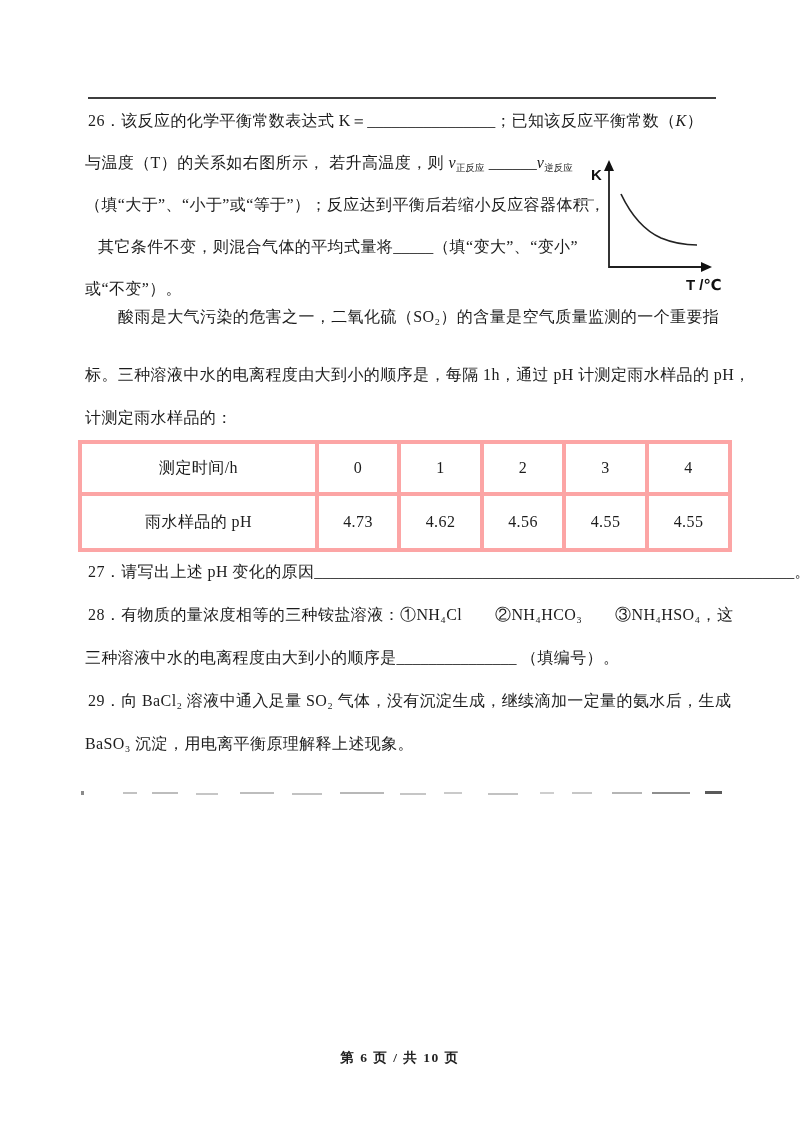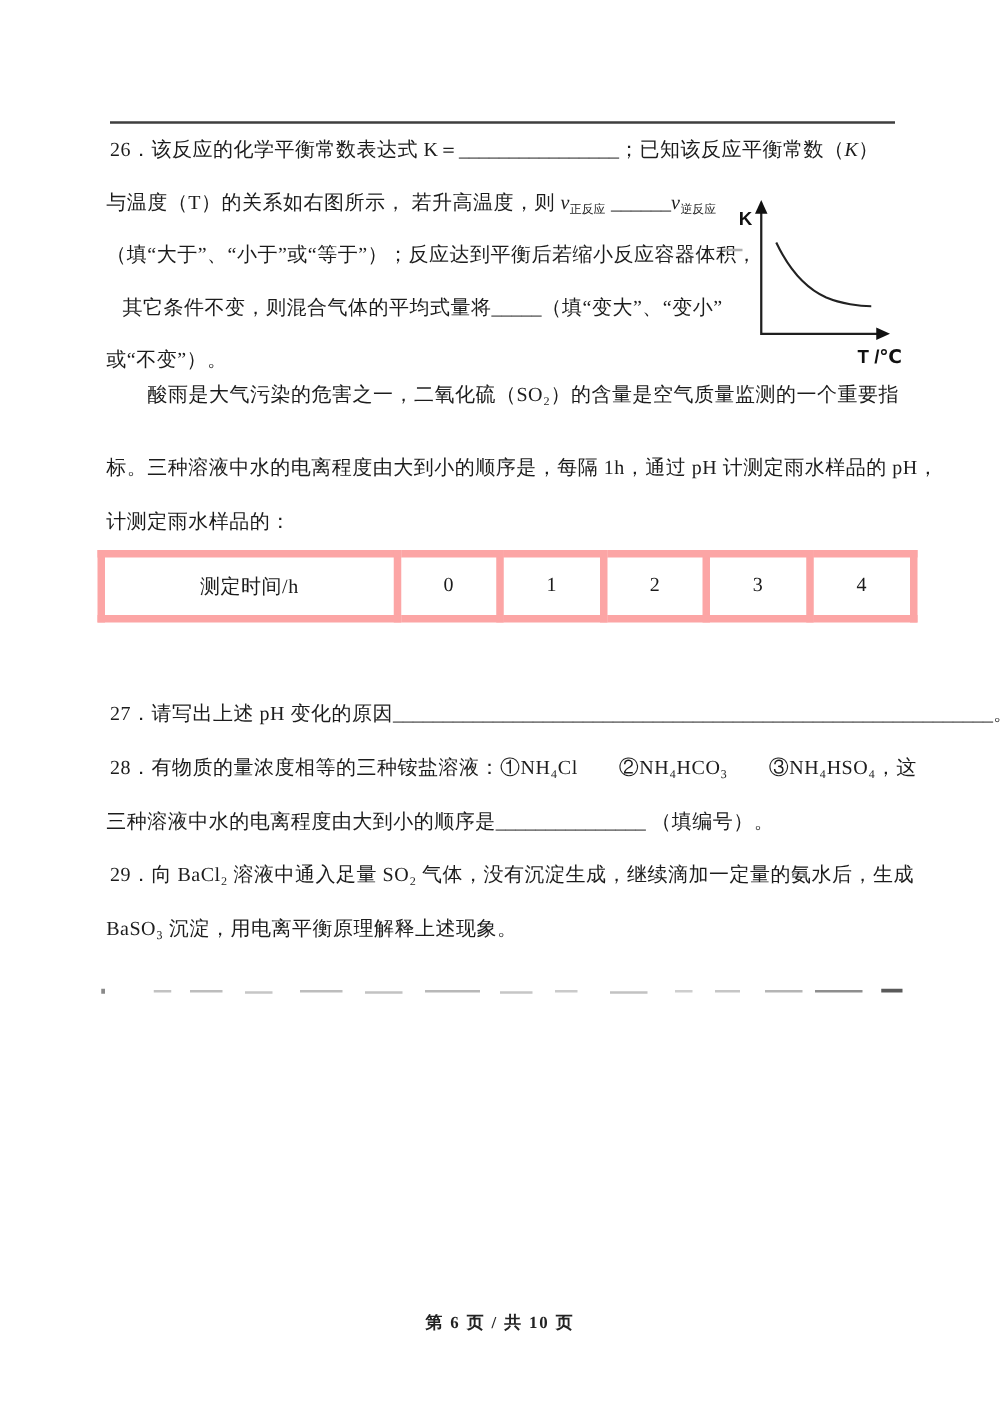--- a/index.html
+++ b/index.html
@@ -20,21 +20,21 @@
   .graph { position:absolute; left:583px; top:158px; }
   .graph-line { stroke:#1f1f1f; stroke-width:1.8; fill:none; }
   .graph-curve { stroke:#222; stroke-width:1.7; fill:none; }
   .graph-arrow { fill:#111; }
   .graph-text { font-family:"Liberation Sans","DejaVu Sans",sans-serif; font-weight:600; fill:#111; }
   table.ph-table {
     position:absolute; left:78px; top:440px;
     border-collapse:collapse; table-layout:fixed;
   }
   table.ph-table td {
-    border:6px solid #fca5a5; text-align:center; vertical-align:middle;
+    border:4px solid #fca5a5; text-align:center; vertical-align:middle;
     font-size:16px; padding:0; letter-spacing:0.4px;
   }
   .footer {
     position:absolute; left:0; top:1049px; width:800px; text-align:center;
     font-size:13.5px; font-weight:bold; letter-spacing:1.5px; color:#222;
   }
   .dash { position:absolute; height:2px; }
   .artifact { position:absolute; }
 </style>
 </head>
@@ -77,20 +77,28 @@
   </colgroup>
   <tbody>
       <tr style="height:52px">
     <td>测定时间/h</td>
     <td>0</td>
     <td>1</td>
     <td>2</td>
     <td>3</td>
     <td>4</td>
   </tr>
+  <tr style="height:56px">
+    <td>雨水样品的 pH</td>
+    <td>4.73</td>
+    <td>4.62</td>
+    <td>4.56</td>
+    <td>4.55</td>
+    <td>4.55</td>
+  </tr>
 </tbody>
   </table>
 
 <div class="line" style="left:88px; top:561px;"><span>27．请写出上述 pH 变化的原因</span><span class="blank">____________________________________________________________</span><span>。</span></div>
 
 <div class="line" style="left:88px; top:604px;">28．有物质的量浓度相等的三种铵盐溶液：①NH₄Cl　　②NH₄HCO₃　　③NH₄HSO₄，这</div>
 <div class="line" style="left:85px; top:647px;"><span>三种溶液中水的电离程度由大到小的顺序是</span><span class="blank">_______________</span> <span>（填编号）。</span></div>
 
 <div class="line" style="left:88px; top:690px;text-align:right;">29．向 BaCl₂ 溶液中通入足量 SO₂ 气体，没有沉淀生成，继续滴加一定量的氨水后，生成</div>
 <div class="line" style="left:85px; top:733px;text-align:right;">BaSO₃ 沉淀，用电离平衡原理解释上述现象。</div>

